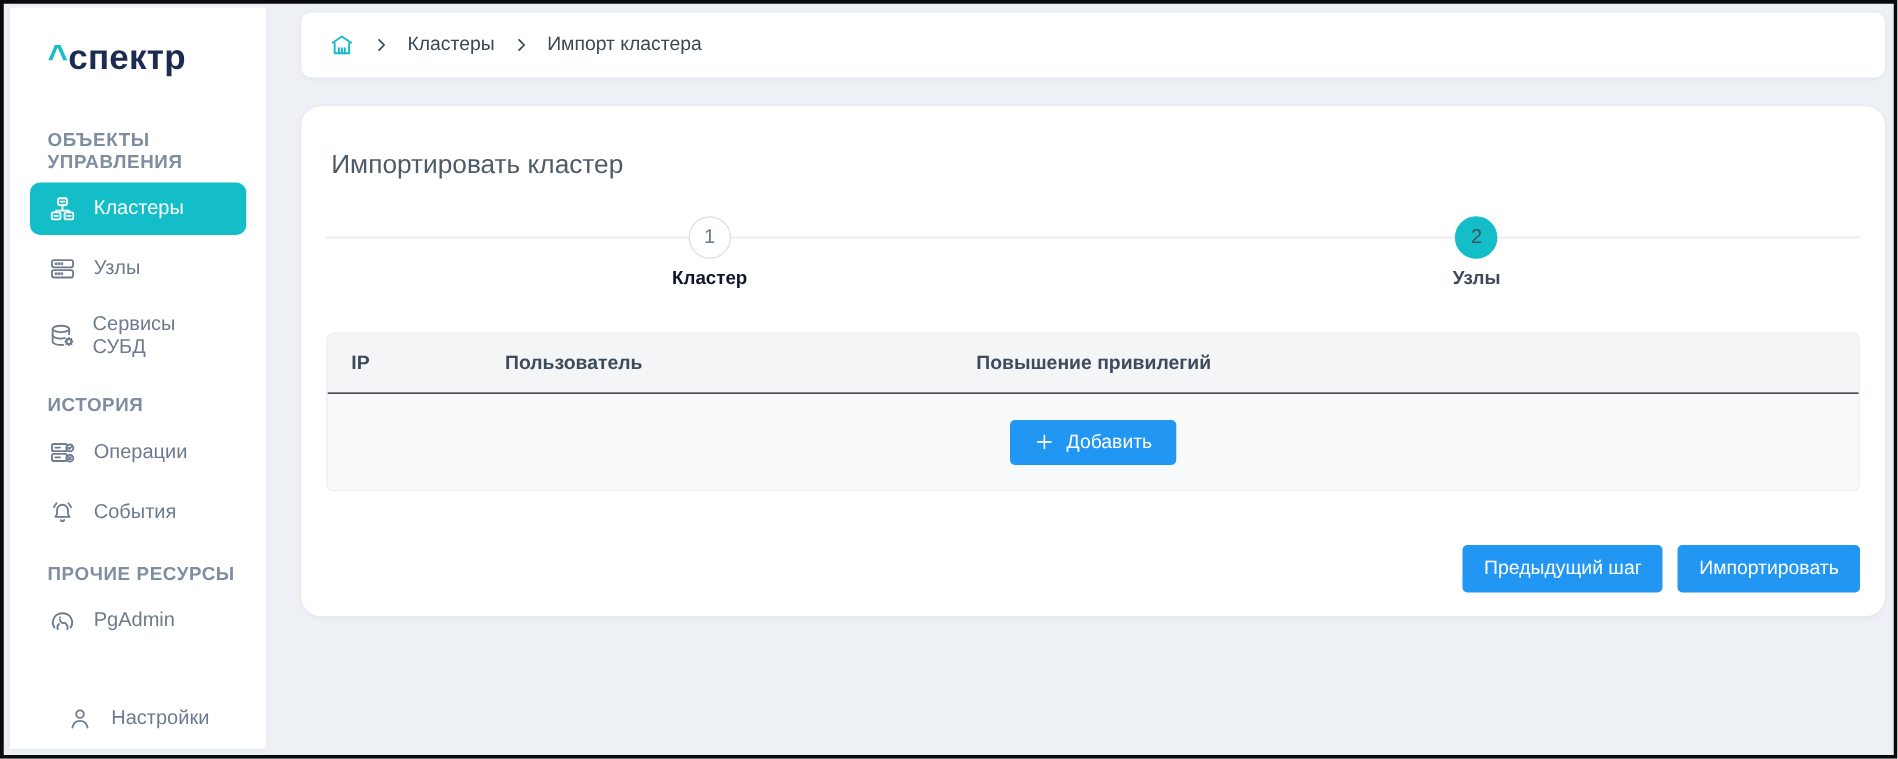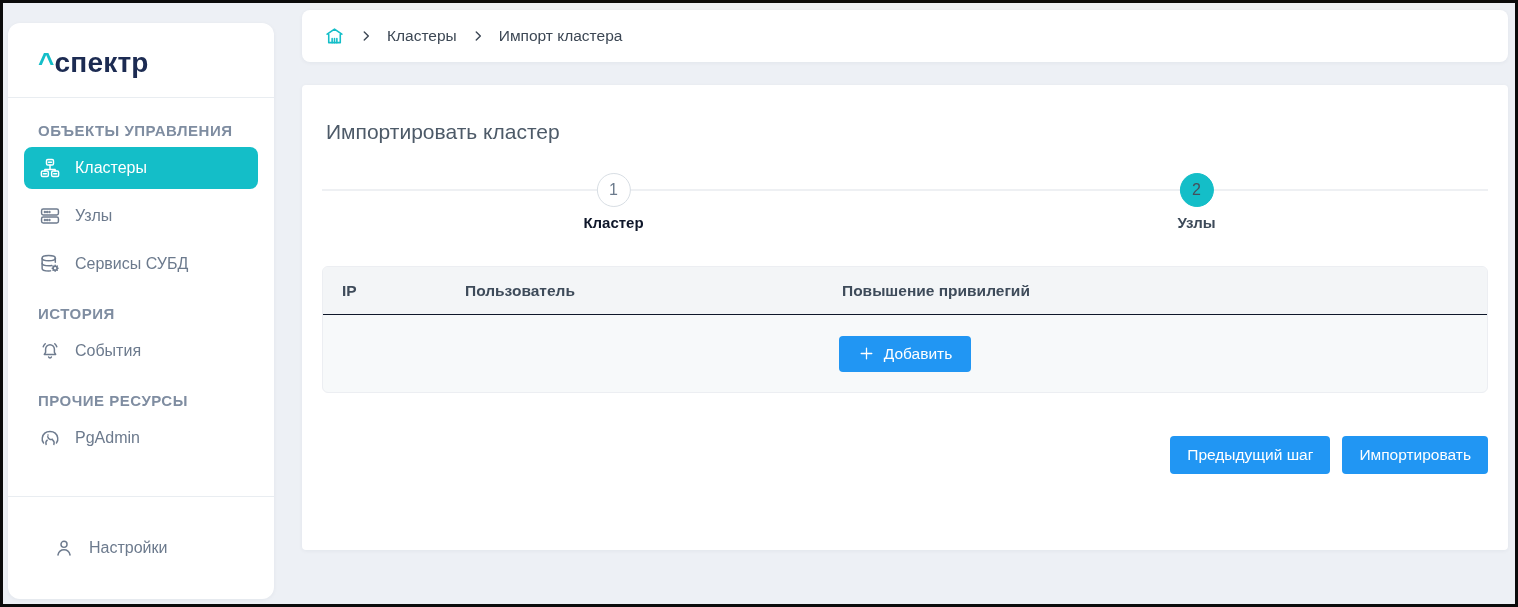--- a/index.html
+++ b/index.html
@@ -11,22 +11,22 @@
   .frame {
     width:1518px; height:607px;
     border:3px solid #0b0b0b;
     background:#edf0f5;
     display:flex;
     overflow:hidden;
   }
 
   
   .sidebar {
-    width:266px; margin:20px 0 5px 5px;
-    background:#ffffff; border-radius:12px;
+    width:205px; margin:3px 0 5px 5px;
+    background:#ffffff; border-radius:0;
     box-shadow:0 1px 4px rgba(25,39,60,0.05);
     display:flex; flex-direction:column;
     flex-shrink:0;
   }
   .logo { padding:24px 0 18px 30px; font-size:28px; font-weight:bold; letter-spacing:0.2px; }
   .logo-caret { color:#14bec8; }
   .logo-text  { color:#1c2b52; }
   .sidebar-divider { height:1px; background:#e9edf1; width:100%; }
   .nav { flex:1; padding-top:4px; }
   .section-label {
@@ -52,23 +52,23 @@
     background:#fff; border-radius:8px; height:52px;
     box-shadow:0 1px 4px rgba(25,39,60,0.05);
     display:flex; align-items:center; gap:14px;
     padding:0 22px; flex-shrink:0;
   }
   .crumb { font-size:15.5px; color:#3c4754; }
   .crumb-chevron { display:flex; color:#3c4754; }
   .home-icon { display:flex; color:#14bec8; cursor:pointer; }
 
   .content-card {
-    background:#fff; border-radius:4px; margin-top:23px;
+    background:#fff; border-radius:16px; margin-top:23px;
     box-shadow:0 1px 4px rgba(25,39,60,0.05);
-    padding:30px 20px 37px 20px; height:465px;
+    padding:30px 20px 37px 20px; height:408px;
   }
   .page-title { font-size:21px; font-weight:normal; color:#4d5a68; margin:5px 0 0 4px; }
 
   
   .stepper { position:relative; height:64px; margin-top:29px; }
   .stepper-line { position:absolute; left:0; right:0; top:16px; height:2px; background:#eef0f3; }
   .step { position:absolute; top:0; transform:translateX(-50%); text-align:center; cursor:pointer; }
   .step-1 { left:25%; } .step-2 { left:75%; }
   .step-circle {
     width:34px; height:34px; border-radius:50%; margin:0 auto;
@@ -156,20 +156,34 @@
             <path d="M3.4 11.2c0 1.55 3.2 2.8 7.2 2.8 1.2 0 2.3-.1 3.3-.3"></path>
             <circle cx="17.6" cy="16.6" r="2.2"></circle>
             <path d="M17.6 13.4v1M17.6 18.8v1M14.4 16.6h1M19.8 16.6h1M15.3 14.3l.7.7M19.2 18.2l.7.7M19.9 14.3l-.7.7M16 18.2l-.7.7"></path>
           </svg>
         </span>
         <span>Сервисы СУБД</span>
       </div>
 
       <div class="section-label">ИСТОРИЯ</div>
 
+      <div class="nav-item">
+        <span class="icon">
+          <svg width="22" height="22" viewBox="0 0 24 24" fill="none" stroke="currentColor" stroke-width="1.6" stroke-linecap="round" stroke-linejoin="round">
+            <rect x="2.8" y="4.6" width="13" height="6.2" rx="1.5"></rect>
+            <rect x="2.8" y="13.2" width="13" height="6.2" rx="1.5"></rect>
+            <path d="M5.8 7.7h4M5.8 16.3h4"></path>
+            <circle cx="18.4" cy="8" r="3"></circle>
+            <path d="M17.2 8l.9.9 1.5-1.7"></path>
+            <circle cx="18.4" cy="17" r="3"></circle>
+            <path d="M17.4 16l2 2M19.4 16l-2 2"></path>
+          </svg>
+        </span>
+        <span>Операции</span>
+      </div>
 
       <div class="nav-item">
         <span class="icon">
           <svg width="22" height="22" viewBox="0 0 24 24" fill="none" stroke="currentColor" stroke-width="1.6" stroke-linecap="round" stroke-linejoin="round">
             <path d="M12 5.2a4.8 4.8 0 0 1 4.8 4.8v3.4l1.4 2.4H5.8l1.4-2.4V10A4.8 4.8 0 0 1 12 5.2z"></path>
             <path d="M10.5 18.6a1.6 1.6 0 0 0 3 0"></path>
             <path d="M4.6 7.4a8 8 0 0 1 2.2-3.4M19.4 7.4a8 8 0 0 0-2.2-3.4"></path>
           </svg>
         </span>
         <span>События</span>

